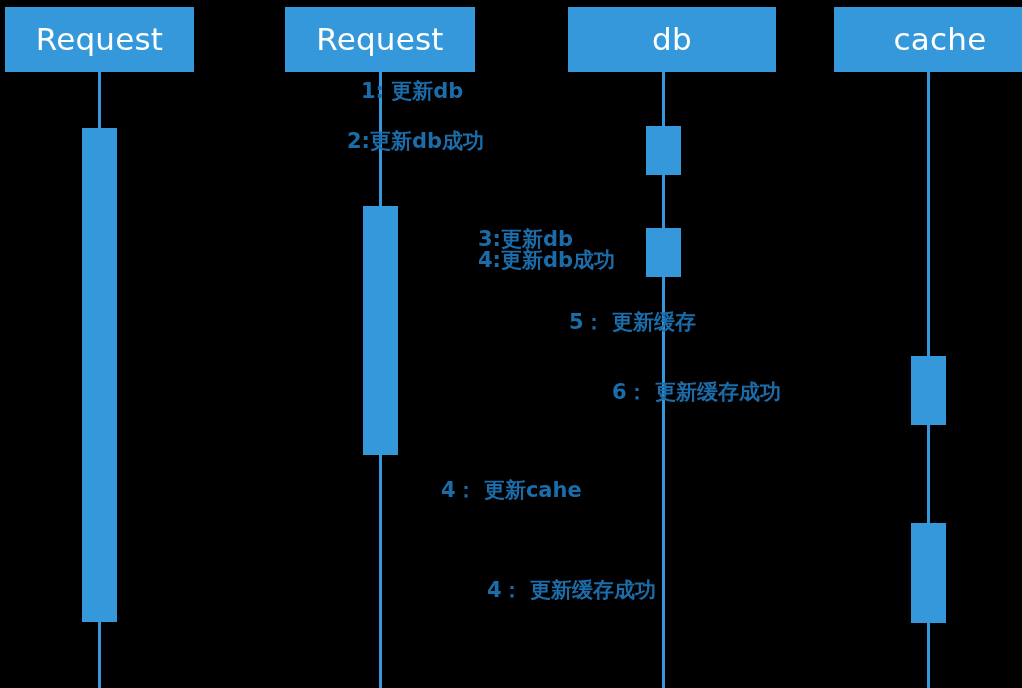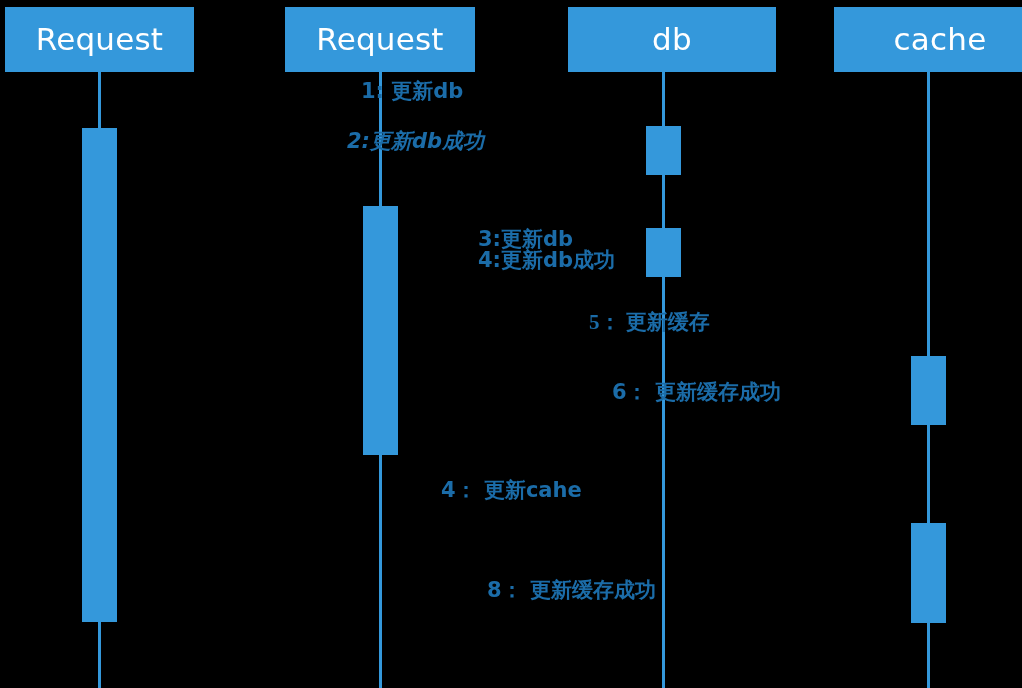--- a/index.html
+++ b/index.html
@@ -81,21 +81,21 @@
       </div>
       <div class="participant-box" style="left: 568px; top: 7px; width: 208px; height: 65px;">
         <span class="participant-label">db</span>
       </div>
       <div class="participant-box" style="left: 834px; top: 7px; width: 212px; height: 65px;">
         <span class="participant-label">cache</span>
       </div>
     </div>
   <div id="messages-layer">
       <div class="message-label" style="left: 322px; top: 81px; margin-left: 39px;">1: 更新db</div>
-      <div class="message-label" style="left: 347px; top: 131px; font-style: italic;">2:更新db成功</div>
+      <div class="message-label" style="left: 347px; top: 131px;">2:更新db成功</div>
       <div class="message-label" style="left: 478px; top: 181px; margin-top: 48px;">3:更新db</div>
       <div class="message-label" style="left: 478px; top: 231px; margin-top: 19px;">4:更新db成功</div>
-      <div class="message-label" style="left: 589px; top: 312px; font-family: Liberation Serif, serif;">5： 更新缓存</div>
+      <div class="message-label" style="left: 569px; top: 312px;">5： 更新缓存</div>
       <div class="message-label" style="left: 612px; top: 382px;">6： 更新缓存成功</div>
       <div class="message-label" style="left: 441px; top: 480px;">4： 更新cahe</div>
-      <div class="message-label" style="left: 487px; top: 580px;">8： 更新缓存成功</div>
+      <div class="message-label" style="left: 487px; top: 580px;">4： 更新缓存成功</div>
     </div>
 </div>
 
 </body></html>

